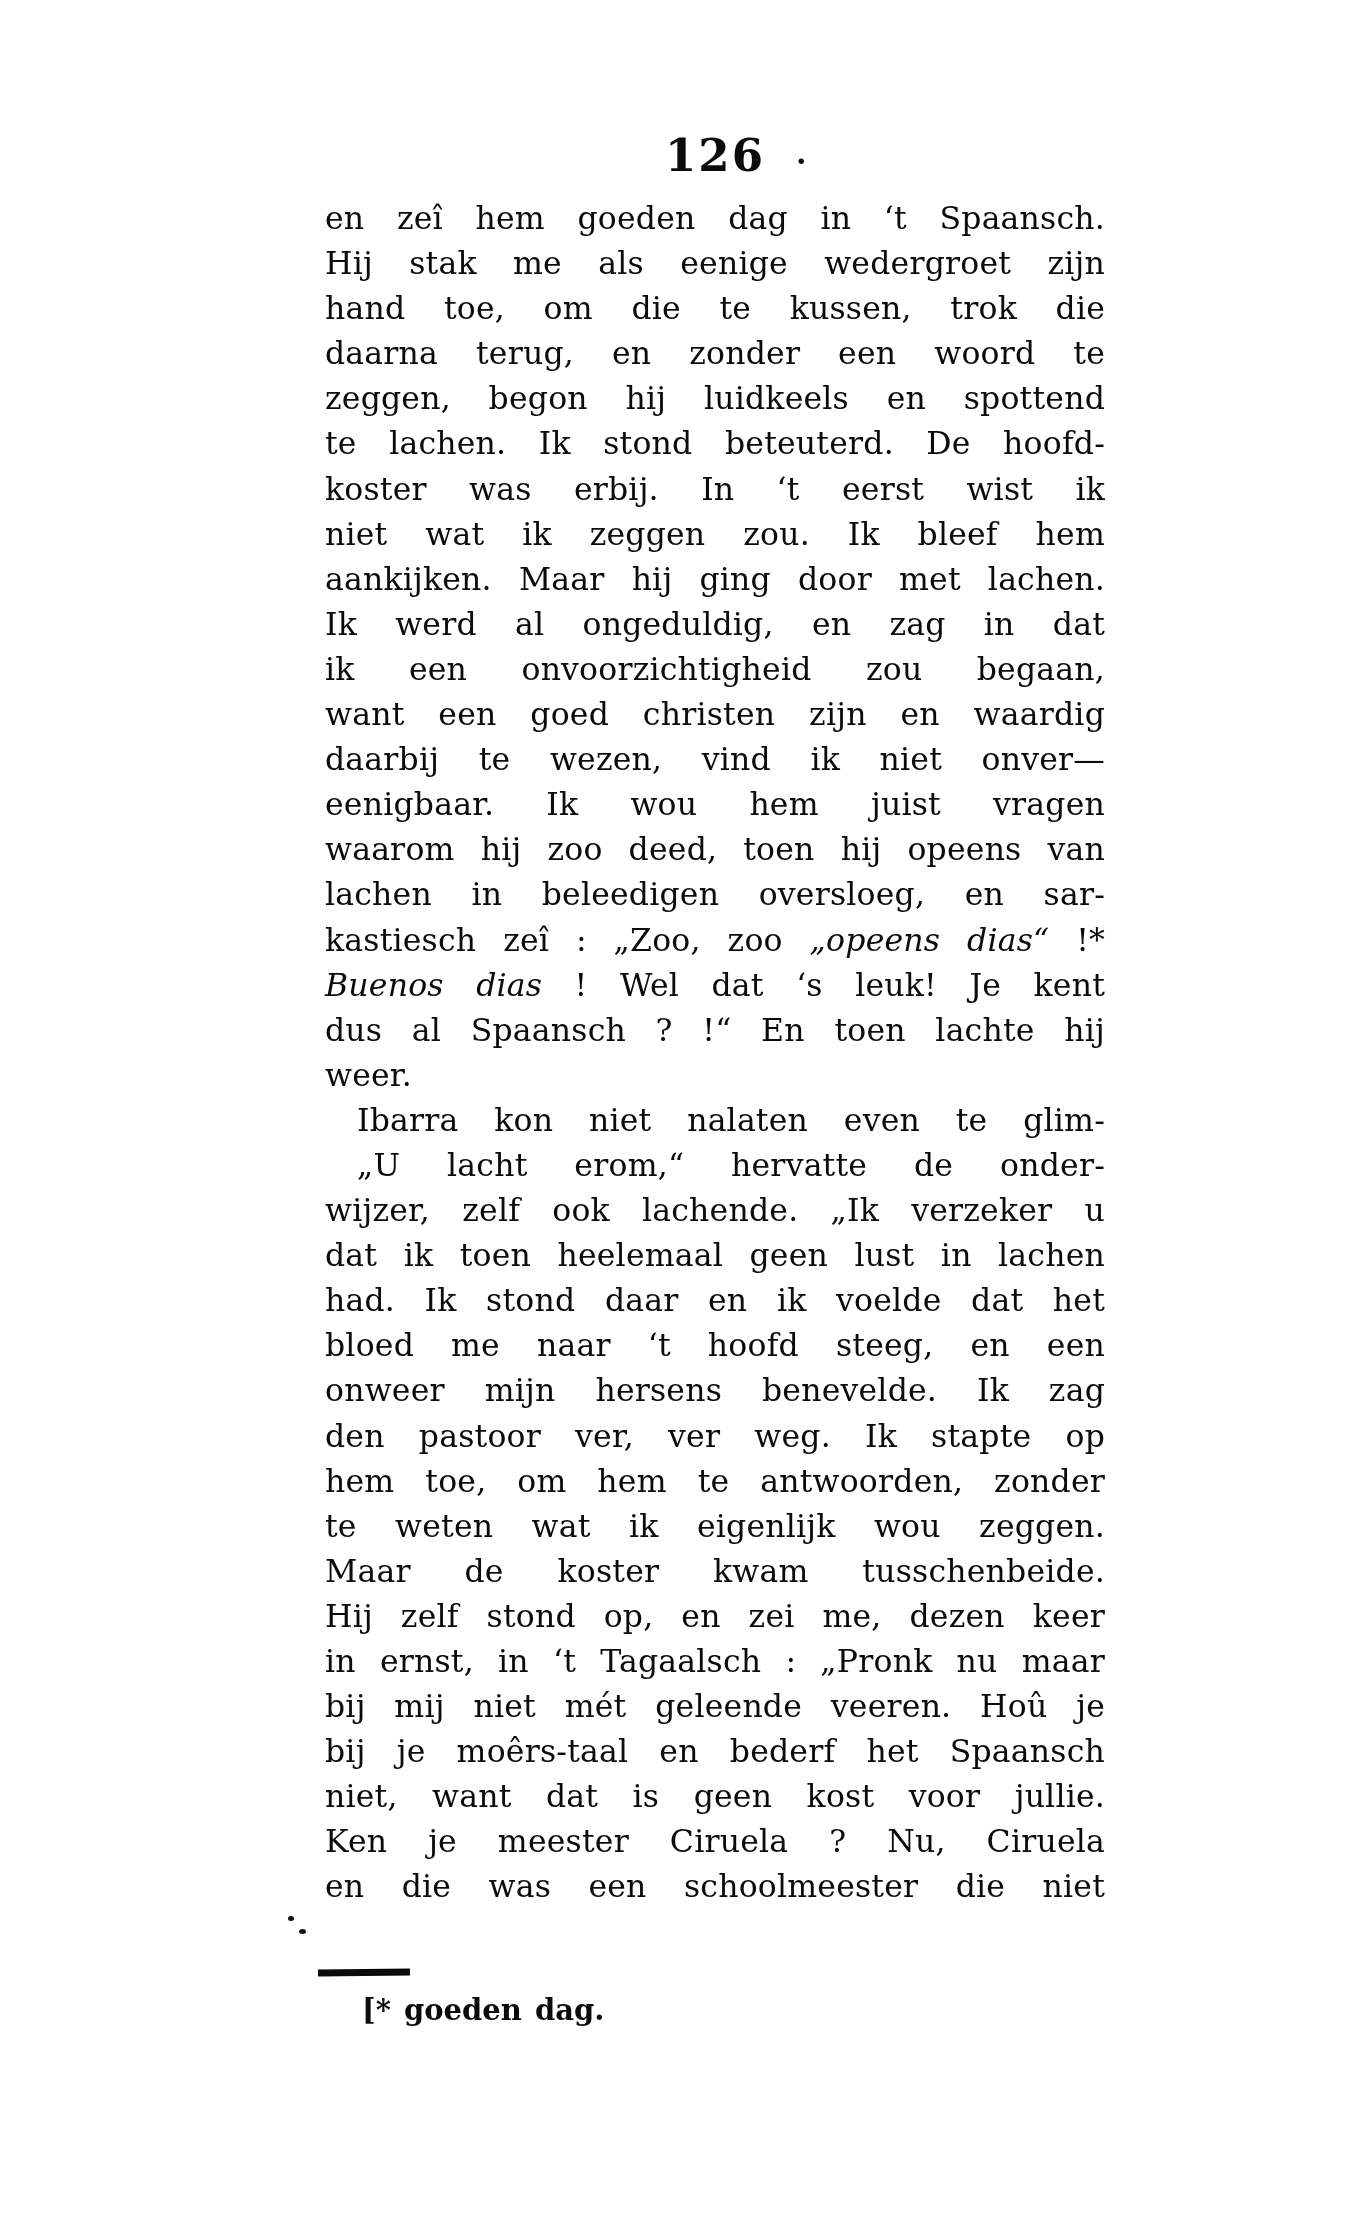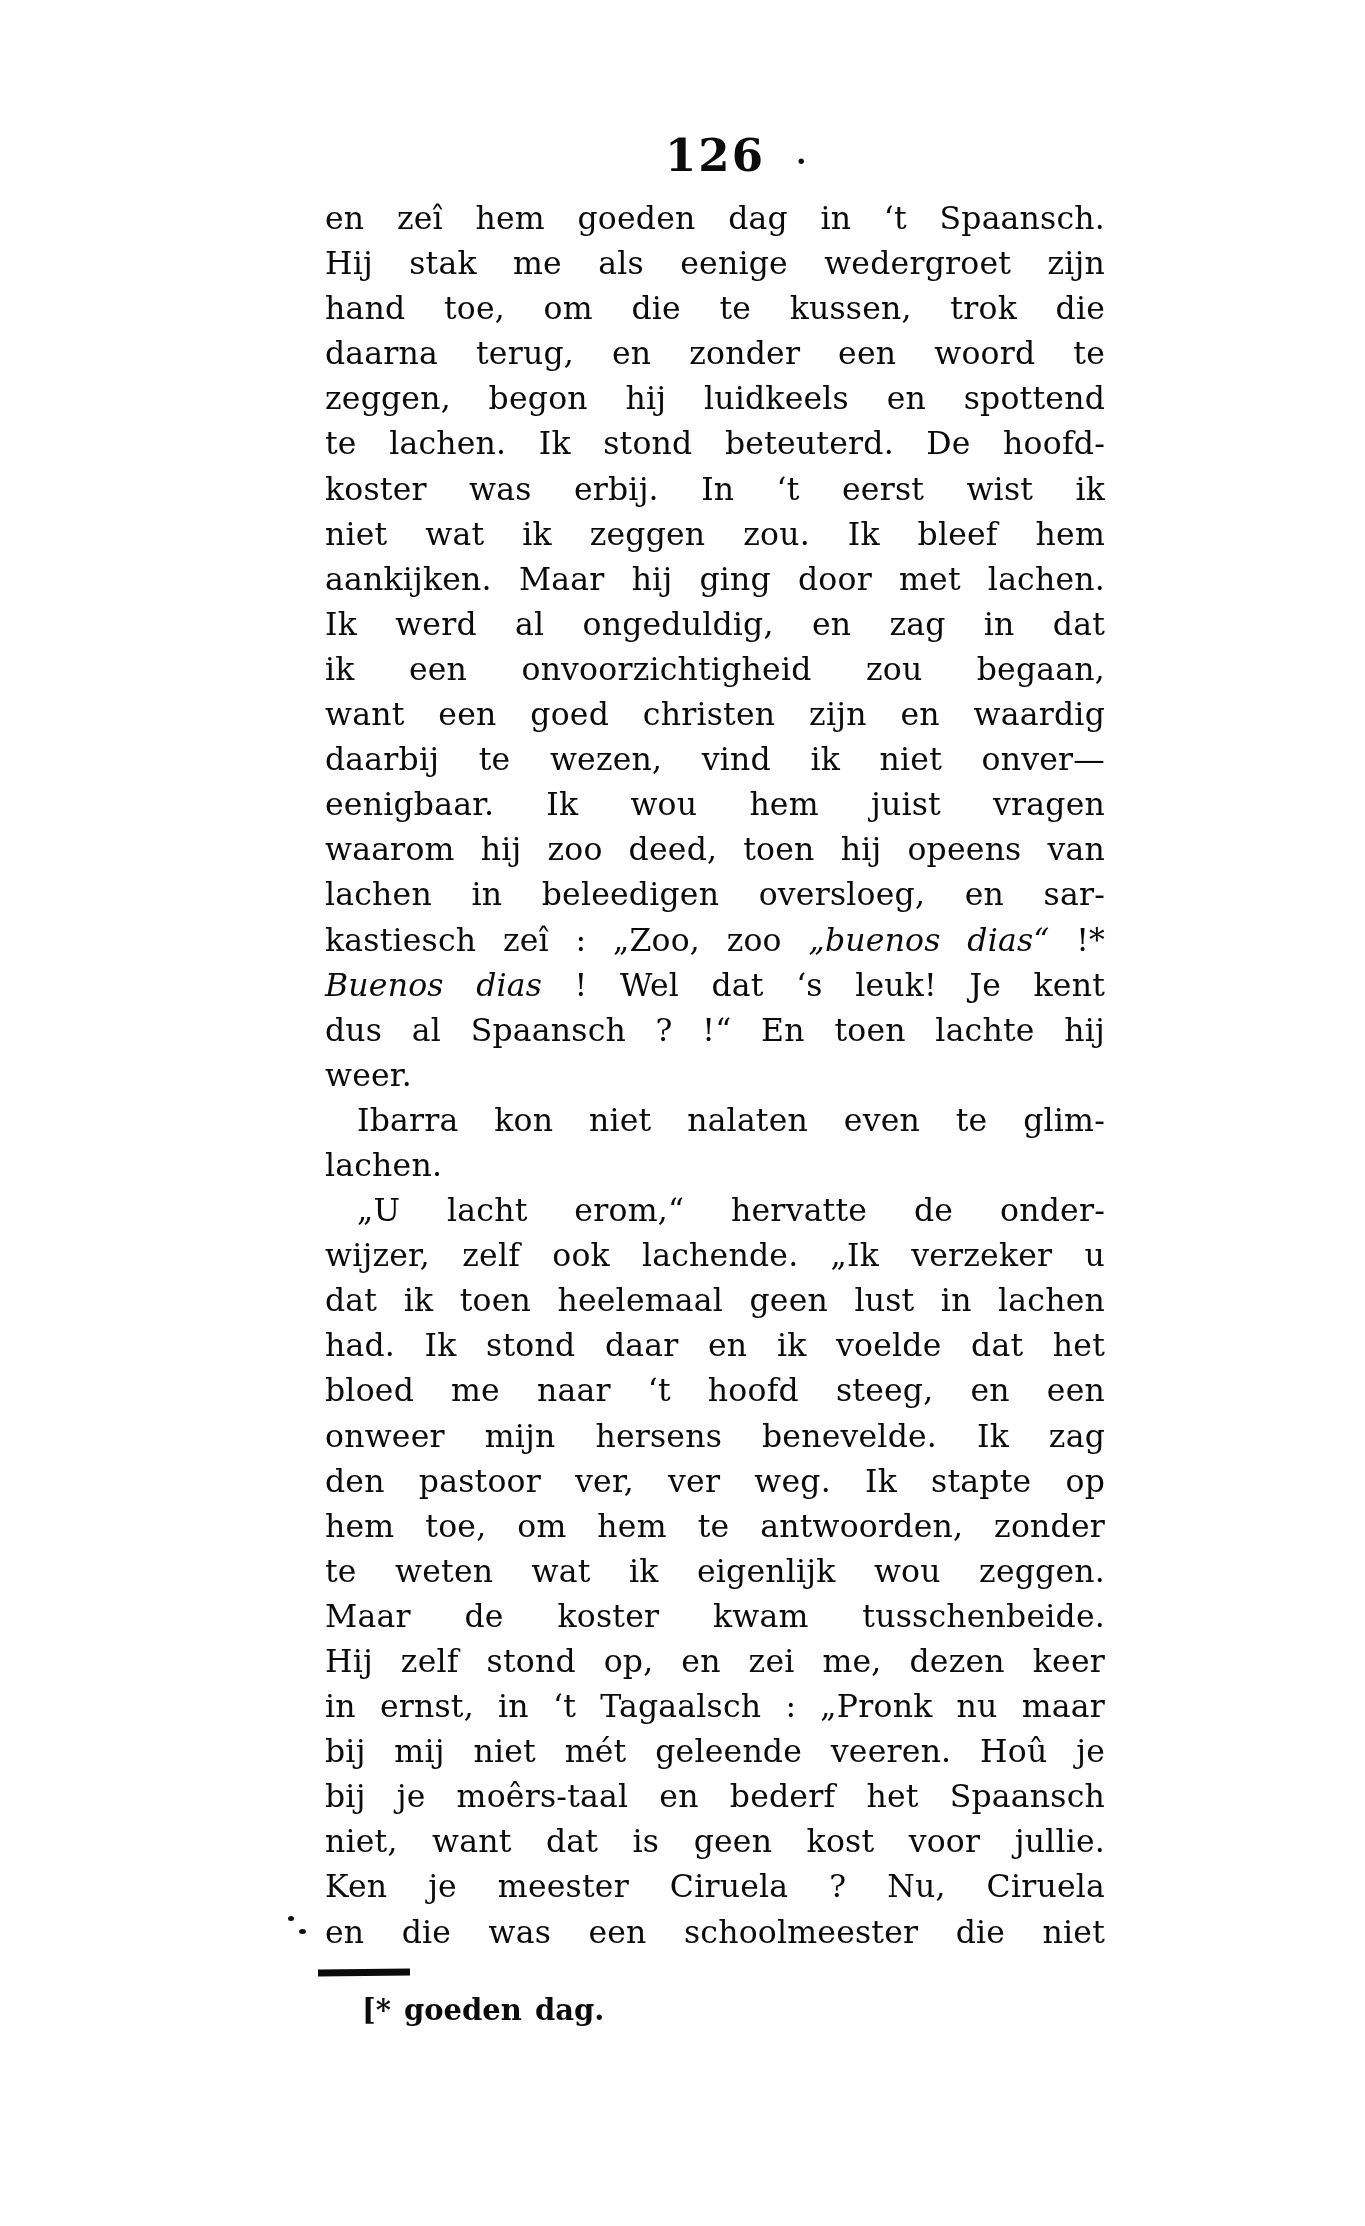--- a/index.html
+++ b/index.html
@@ -82,29 +82,28 @@
     <div class="line">niet wat ik zeggen zou. Ik bleef hem</div>
     <div class="line">aankijken. Maar hij ging door met lachen.</div>
     <div class="line">Ik werd al ongeduldig, en zag in dat</div>
     <div class="line">ik een onvoorzichtigheid zou begaan,</div>
     <div class="line">want een goed christen zijn en waardig</div>
     <div class="line">daarbij te wezen, vind ik niet onver—</div>
     <div class="line">eenigbaar. Ik wou hem juist vragen</div>
     <div class="line">waarom hij zoo deed, toen hij opeens van</div>
     <div class="line">lachen in beleedigen oversloeg, en sar-</div>
     <div class="line">
-      <span>kastiesch zeî : „Zoo, zoo </span><span class="it">„buenos dias“</span><span> !*</span>
+      <span>kastiesch zeî : „Zoo, zoo </span><span class="it">„opeens dias“</span><span> !*</span>
     </div>
     <div class="line">
       <span class="it">Buenos dias</span><span> ! Wel dat ‘s leuk! Je kent</span>
     </div>
     <div class="line">dus al Spaansch ? !“ En toen lachte hij</div>
     <div class="line short">weer.</div>
     <div class="line ind">Ibarra kon niet nalaten even te glim-</div>
-    <div class="line short">lachen.</div>
     <div class="line ind">„U lacht erom,“ hervatte de onder-</div>
     <div class="line">wijzer, zelf ook lachende. „Ik verzeker u</div>
     <div class="line">dat ik toen heelemaal geen lust in lachen</div>
     <div class="line">had. Ik stond daar en ik voelde dat het</div>
     <div class="line">bloed me naar ‘t hoofd steeg, en een</div>
     <div class="line">onweer mijn hersens benevelde. Ik zag</div>
     <div class="line">den pastoor ver, ver weg. Ik stapte op</div>
     <div class="line">hem toe, om hem te antwoorden, zonder</div>
     <div class="line">te weten wat ik eigenlijk wou zeggen.</div>
     <div class="line">Maar de koster kwam tusschenbeide.</div>

